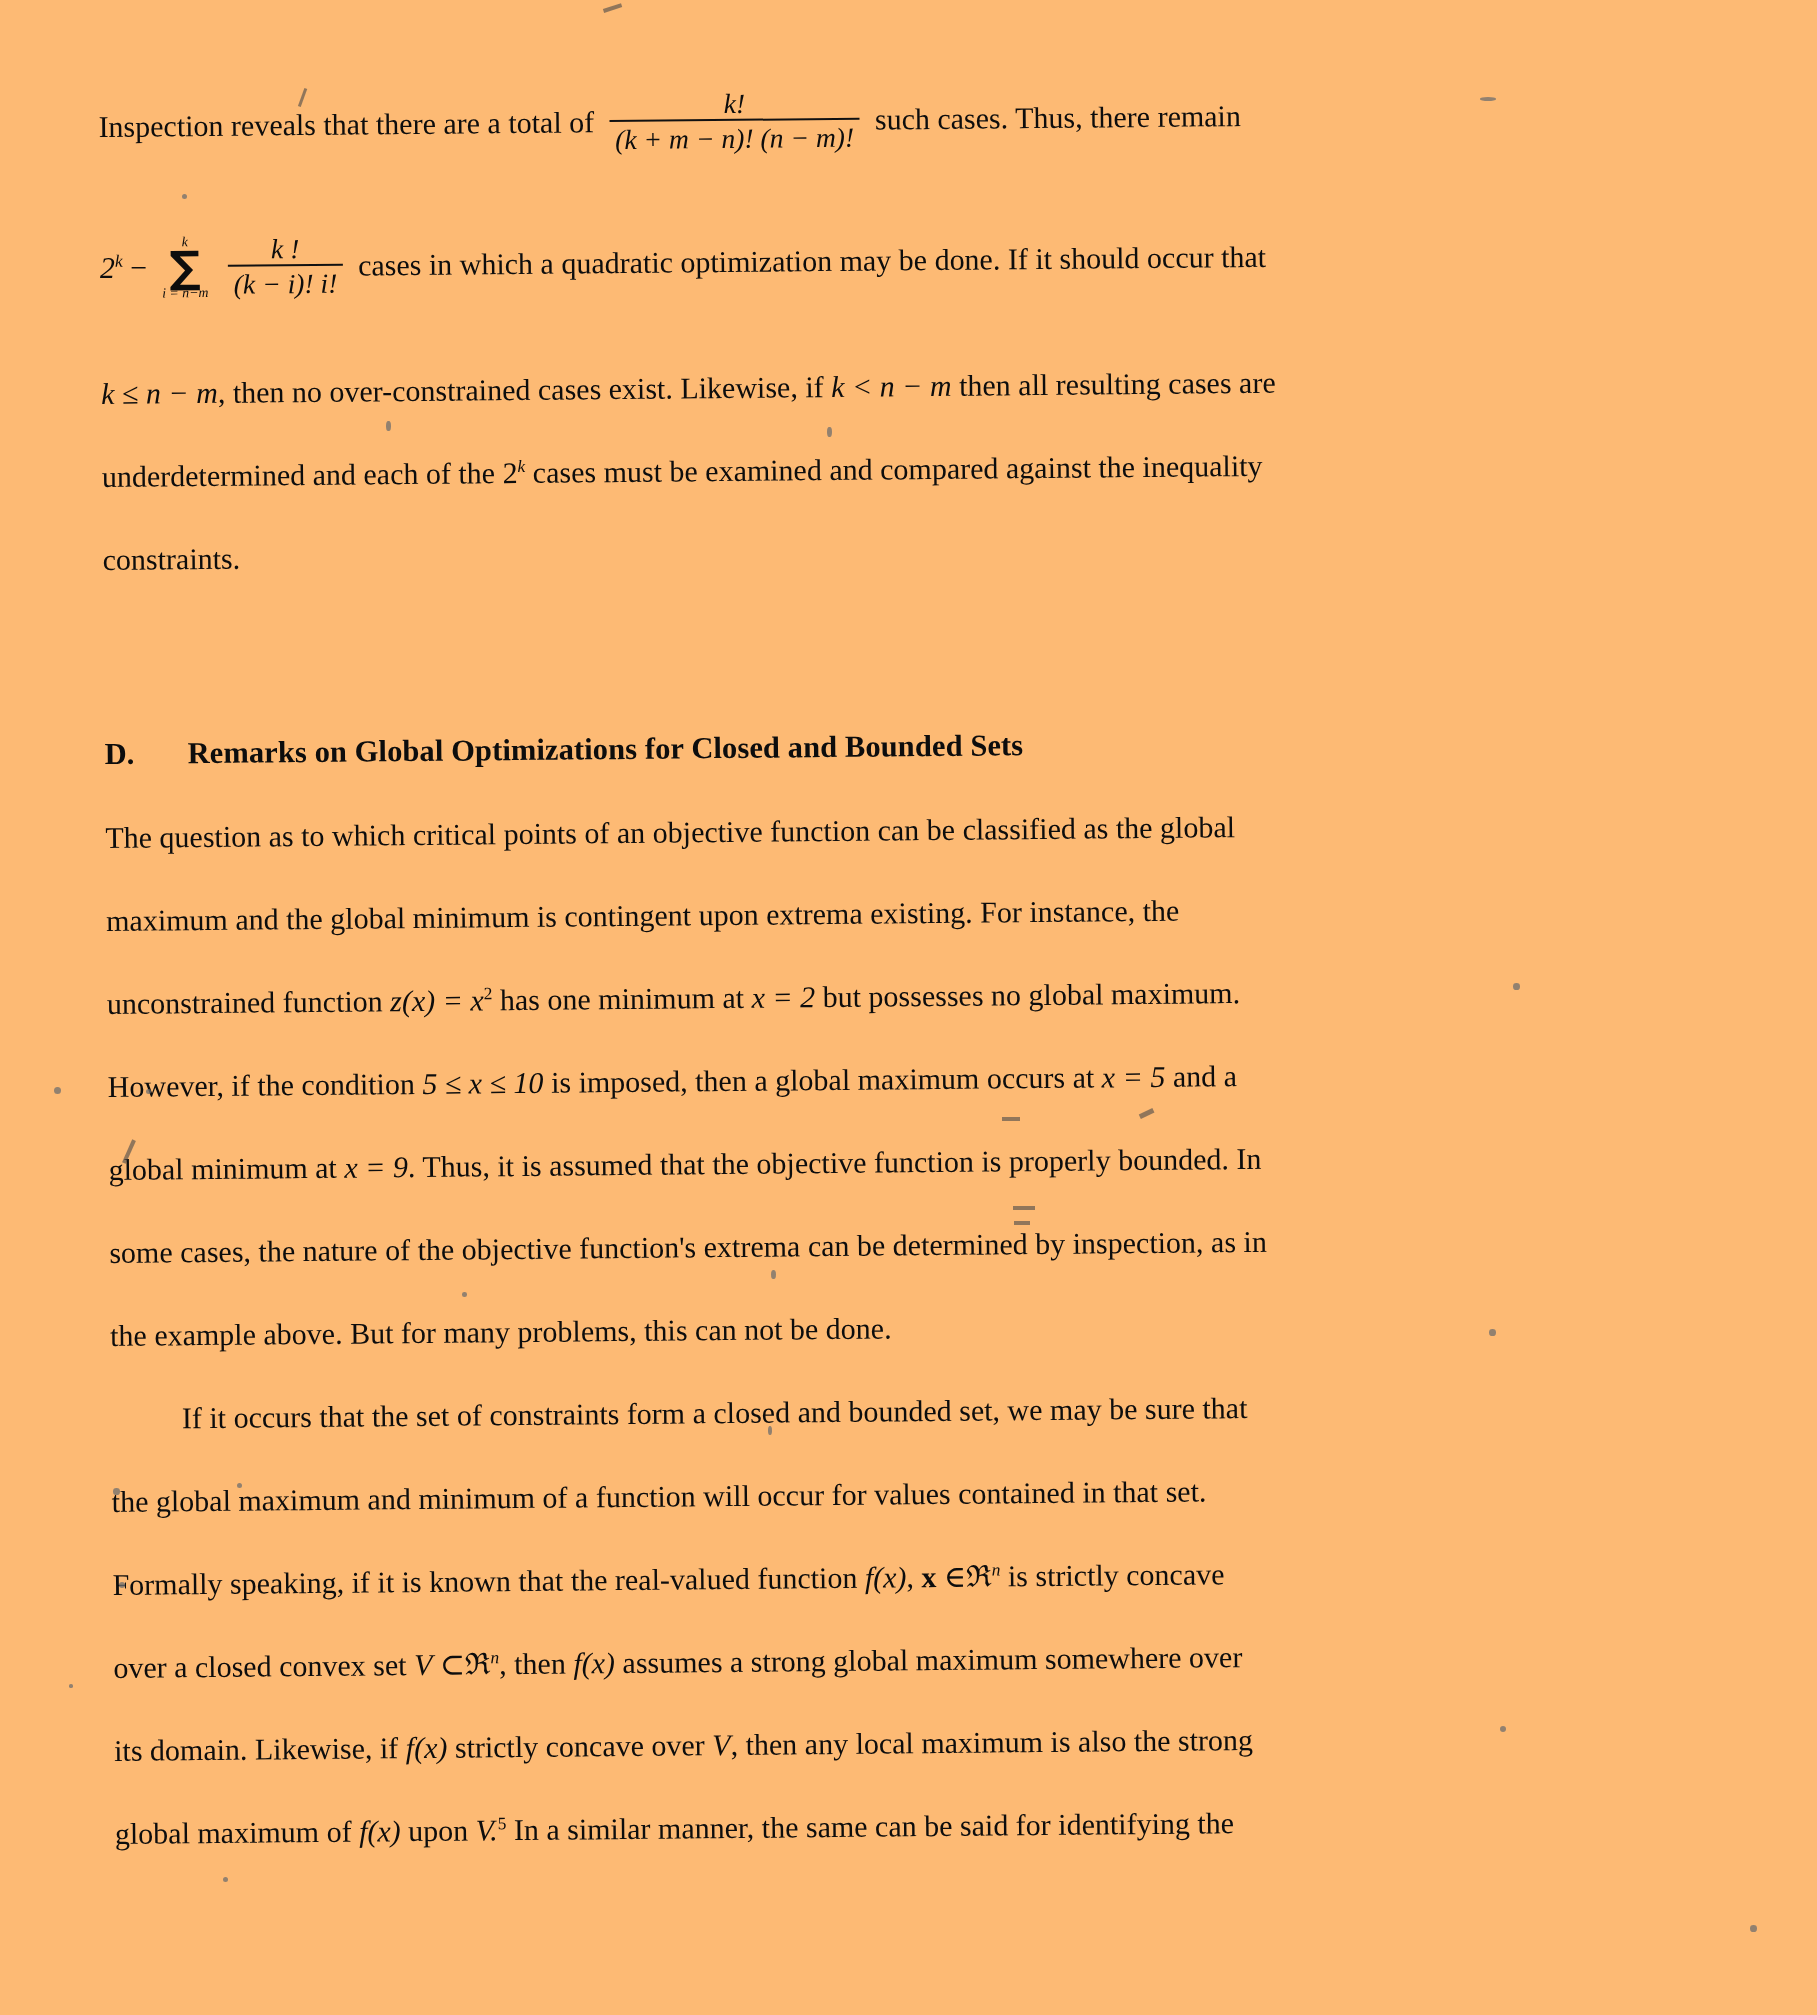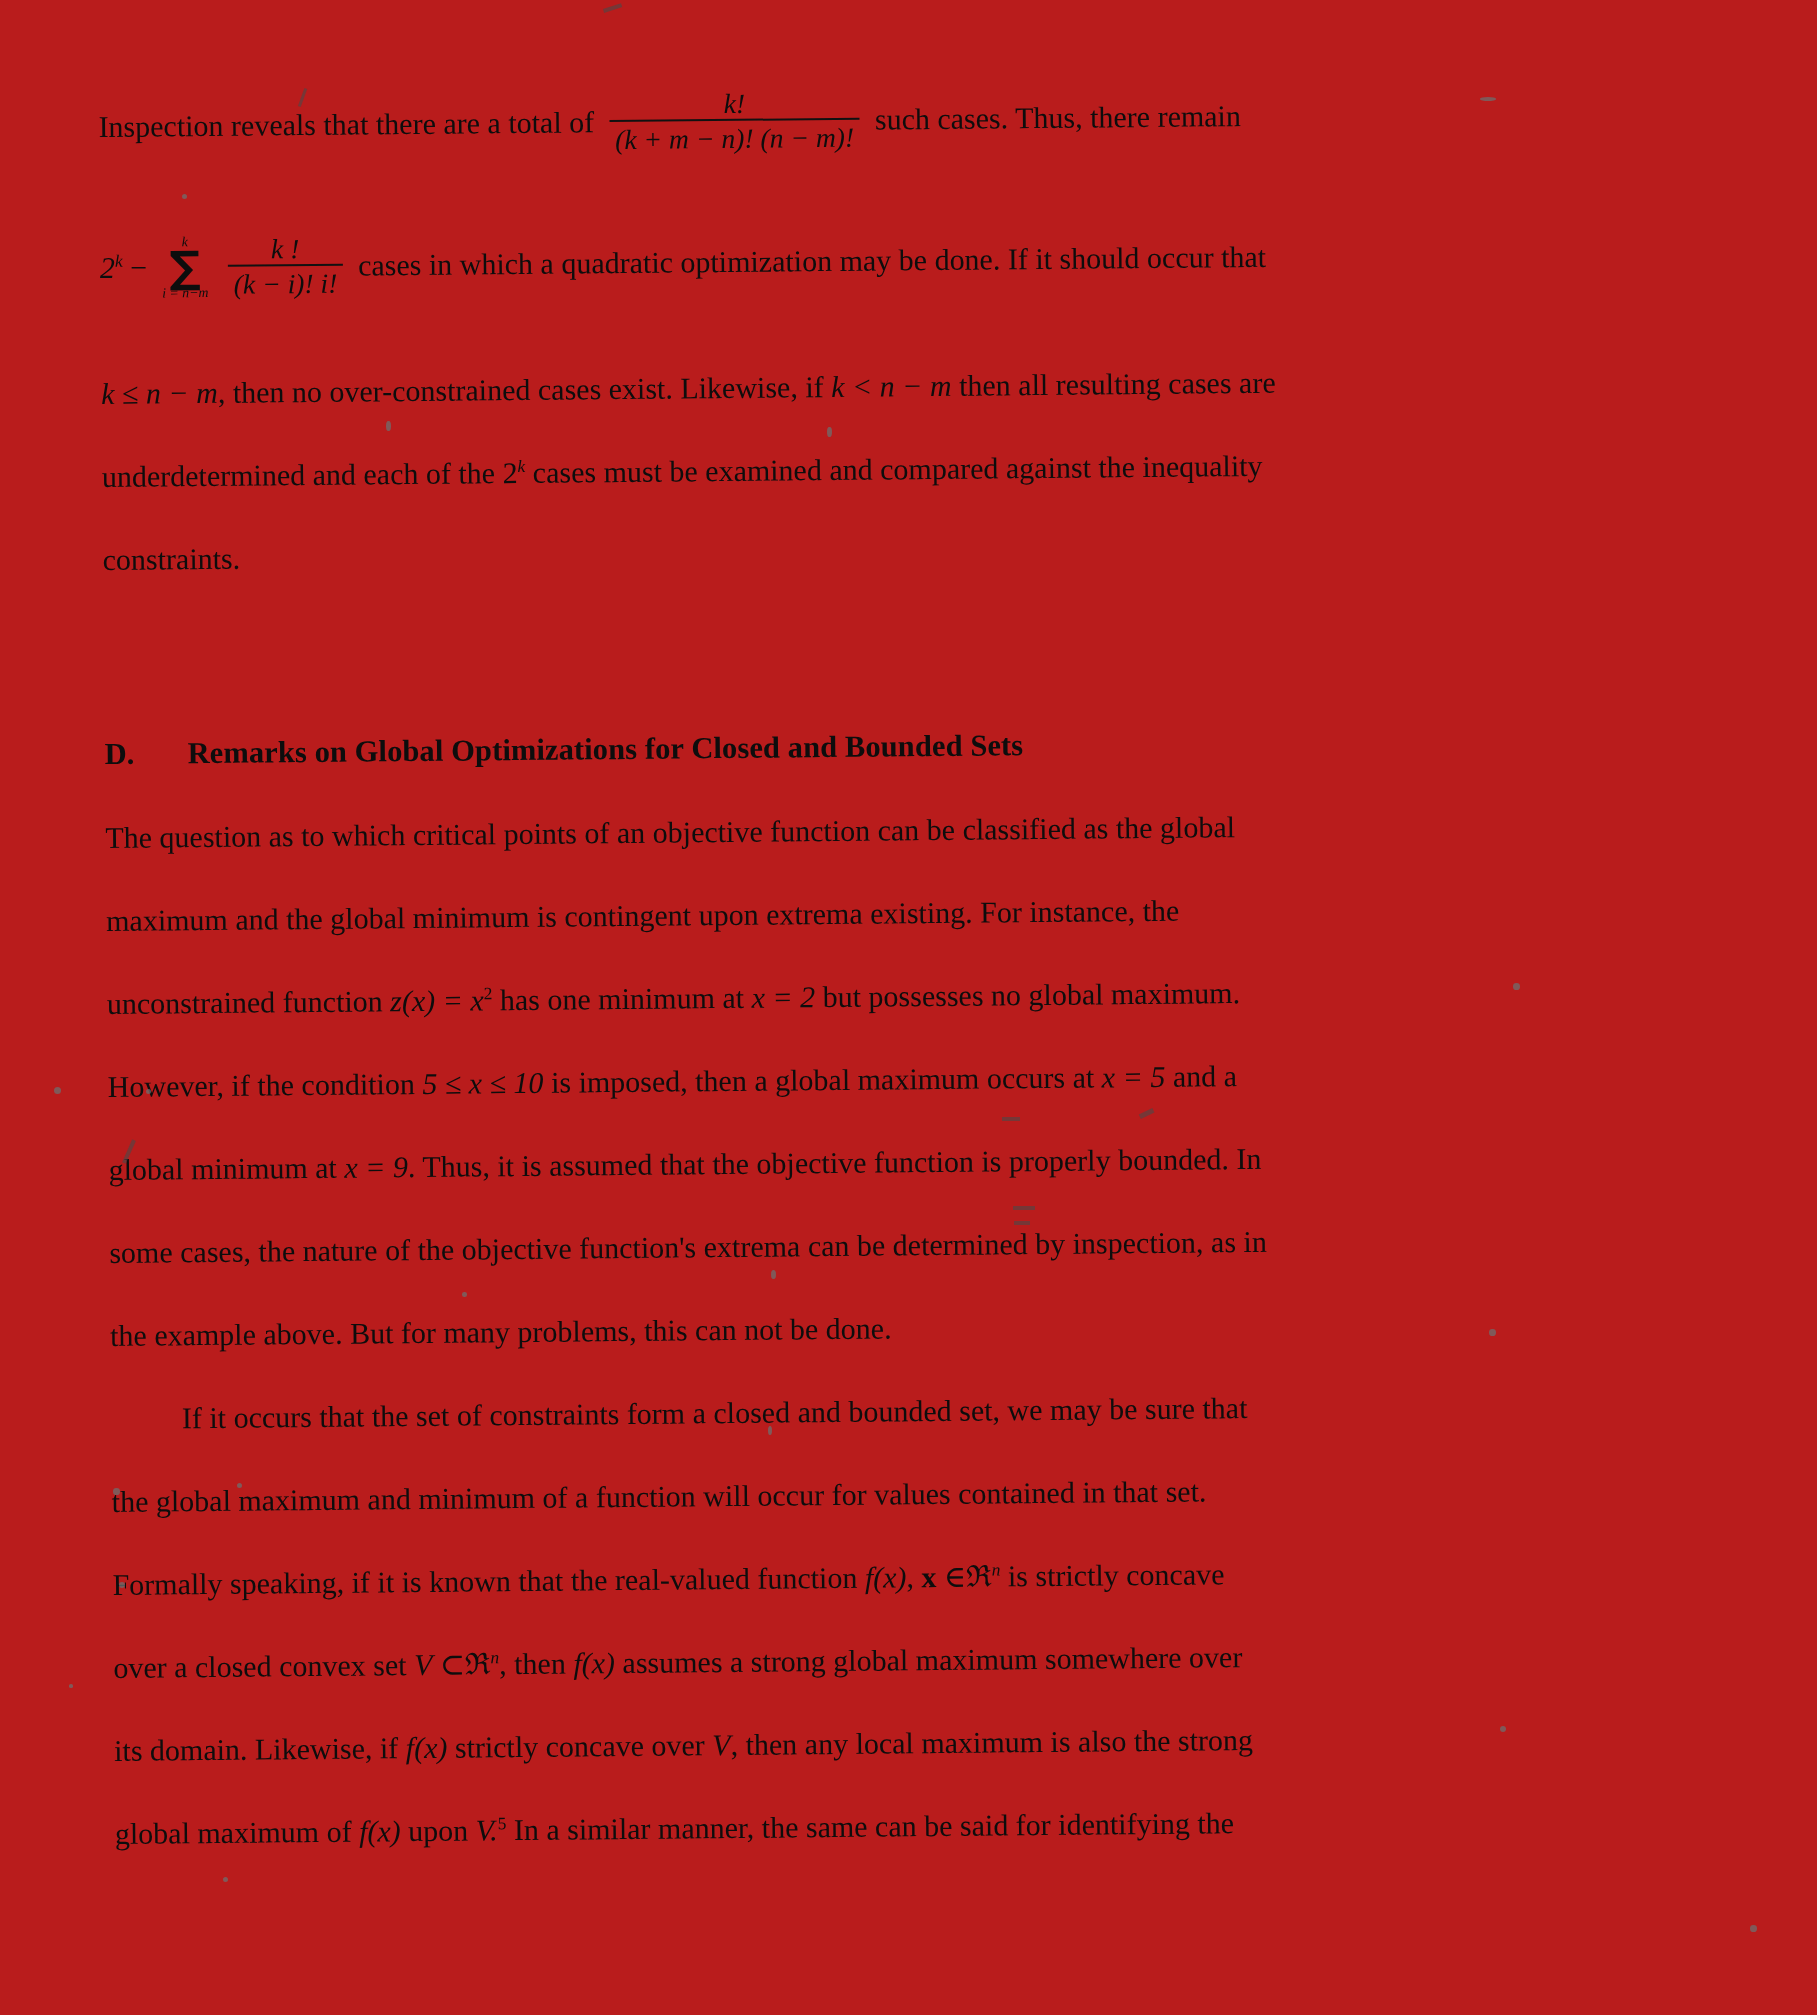--- a/index.html
+++ b/index.html
@@ -13,21 +13,21 @@
     position: relative;
     overflow: hidden;
     font-family: "Liberation Serif", "DejaVu Serif", serif;
     color: #0d0d0d;
   }
 
   
   #page {
     position: absolute;
     inset: 0;
-    background: #b91c1c;
+    background: #fdba74;
   }
 
   
   #content {
     position: absolute;
     left: 98px;
     top: 71px;
     width: 1415px;
     transform: rotate(-0.55deg);
     transform-origin: 0 0;

